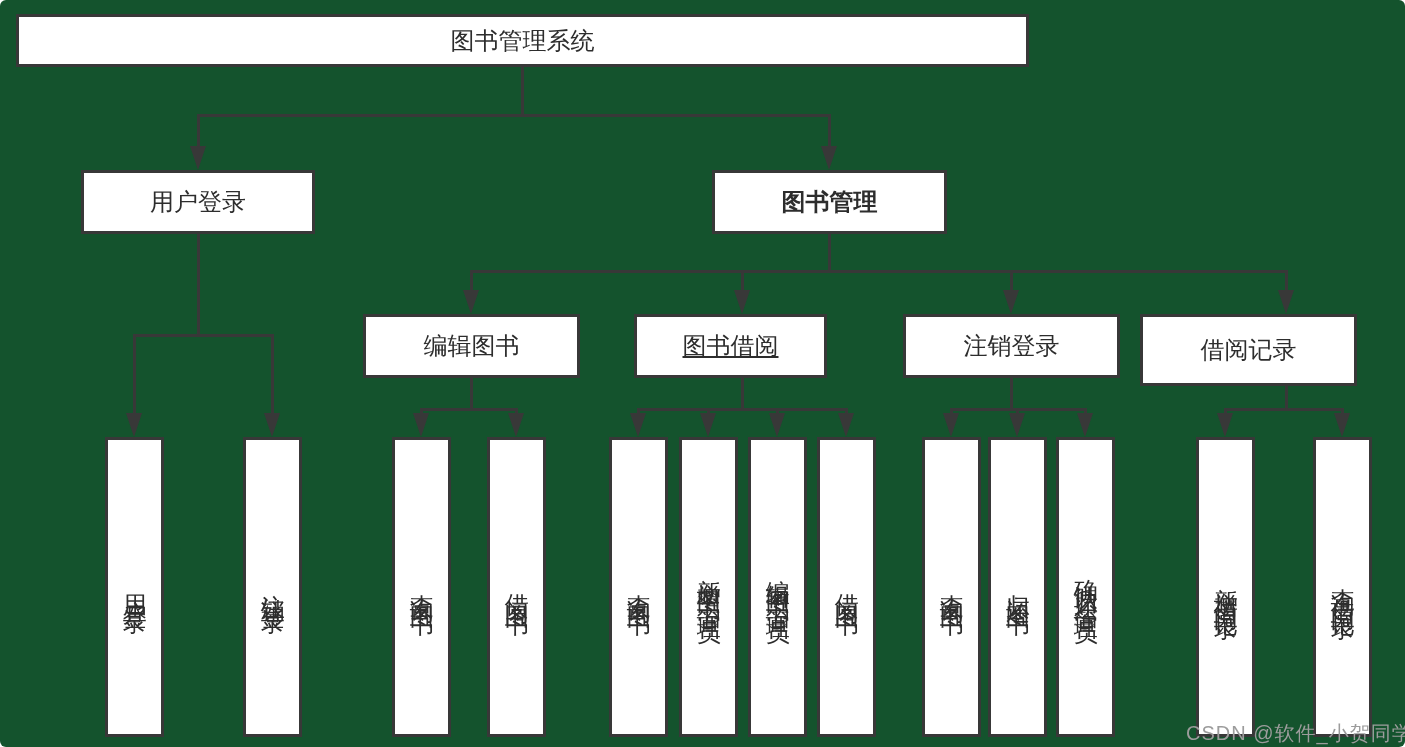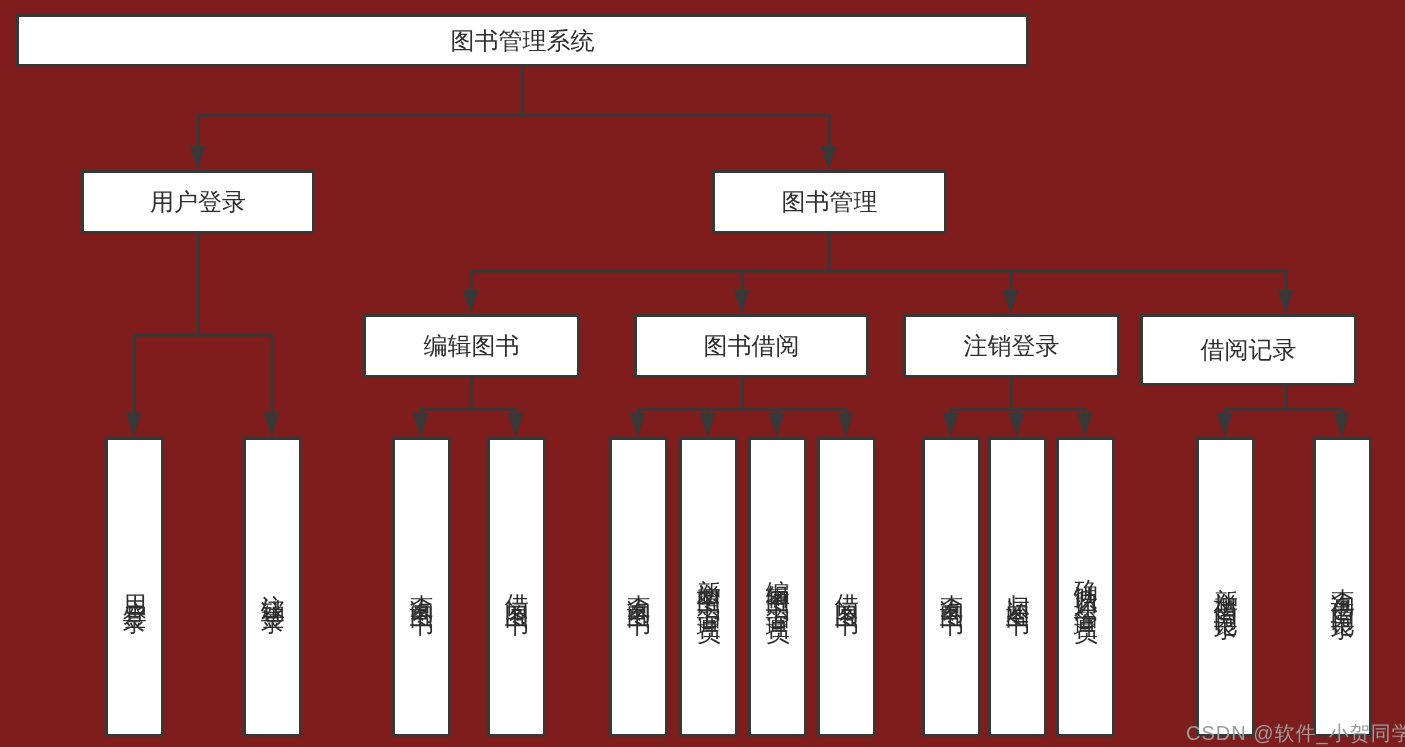--- a/index.html
+++ b/index.html
@@ -1,18 +1,18 @@
 <!DOCTYPE html>
 <html><head>
 <meta charset="utf-8">
 <style>
   html,body{margin:0;padding:0;background:#fff;}
   .canvas{
-    position:relative;width:1405px;height:747px;background:#7f1d1d;overflow:hidden;
-    font-family:"Liberation Sans","DejaVu Sans",sans-serif;color:#2d2d2d;
+    position:relative;width:1405px;height:747px;background:#14532d;overflow:hidden;
+    font-family:"Liberation Sans","DejaVu Sans",sans-serif;color:#2d2d2d;border-radius:6px;
   }
   .box{
     position:absolute;background:#ffffff;border:3px solid #383838;box-sizing:border-box;
     display:flex;align-items:center;justify-content:center;
     font-size:24px;color:#2d2d2d;z-index:2;
   }
   .leaf .vtext{
     writing-mode:vertical-rl;text-orientation:mixed;
     font-size:24px;letter-spacing:6px;line-height:1.1;white-space:nowrap;
   }
@@ -29,24 +29,24 @@
   }
 </style>
 </head>
 <body>
 
 <div class="canvas">
 
   <div class="box" style="left:16px;top:14px;width:1013px;height:53px;">图书管理系统</div>
 
   <div class="box" style="left:81px;top:170px;width:234px;height:64px;">用户登录</div>
-  <div class="box" style="left:712px;top:170px;width:235px;height:64px;">图书管理</div>
+  <div class="box" style="left:712px;top:170px;width:235px;height:64px;font-weight:bold;">图书管理</div>
 
   <div class="box" style="left:363px;top:314px;width:217px;height:64px;">编辑图书</div>
-  <div class="box" style="left:634px;top:314px;width:235px;height:64px;">图书借阅</div>
+  <div class="box" style="left:634px;top:314px;width:193px;height:64px;text-decoration:underline;">图书借阅</div>
   <div class="box" style="left:903px;top:314px;width:217px;height:64px;">注销登录</div>
   <div class="box" style="left:1140px;top:314px;width:217px;height:72px;font-family:Liberation Serif, serif;">借阅记录</div>
 
   <div class="box leaf" style="left:105px;top:437px;width:59px;height:300px;">
     <span class="vtext">用户登录</span>
     </div>
   <div class="box leaf" style="left:243px;top:437px;width:59px;height:300px;">
     <span class="vtext">注销登录</span>
     </div>
 

